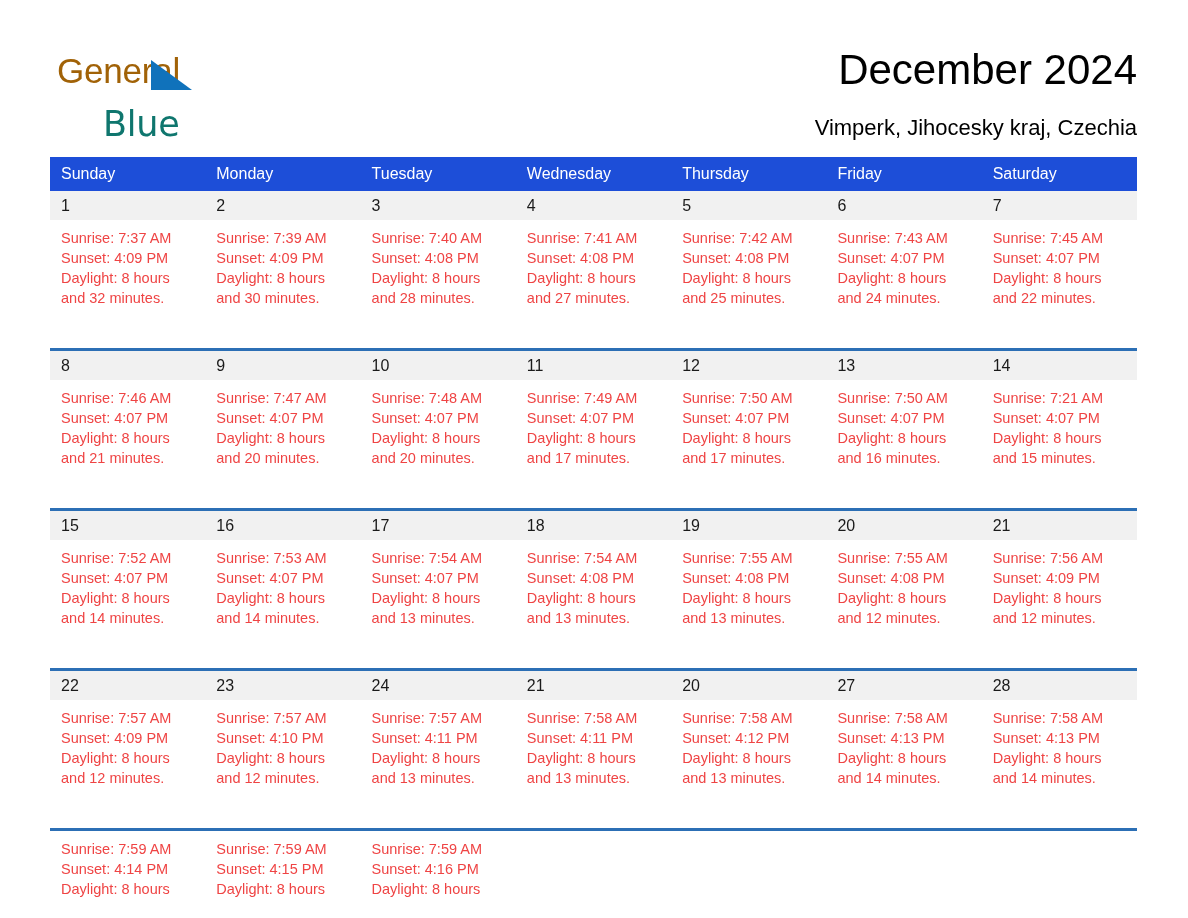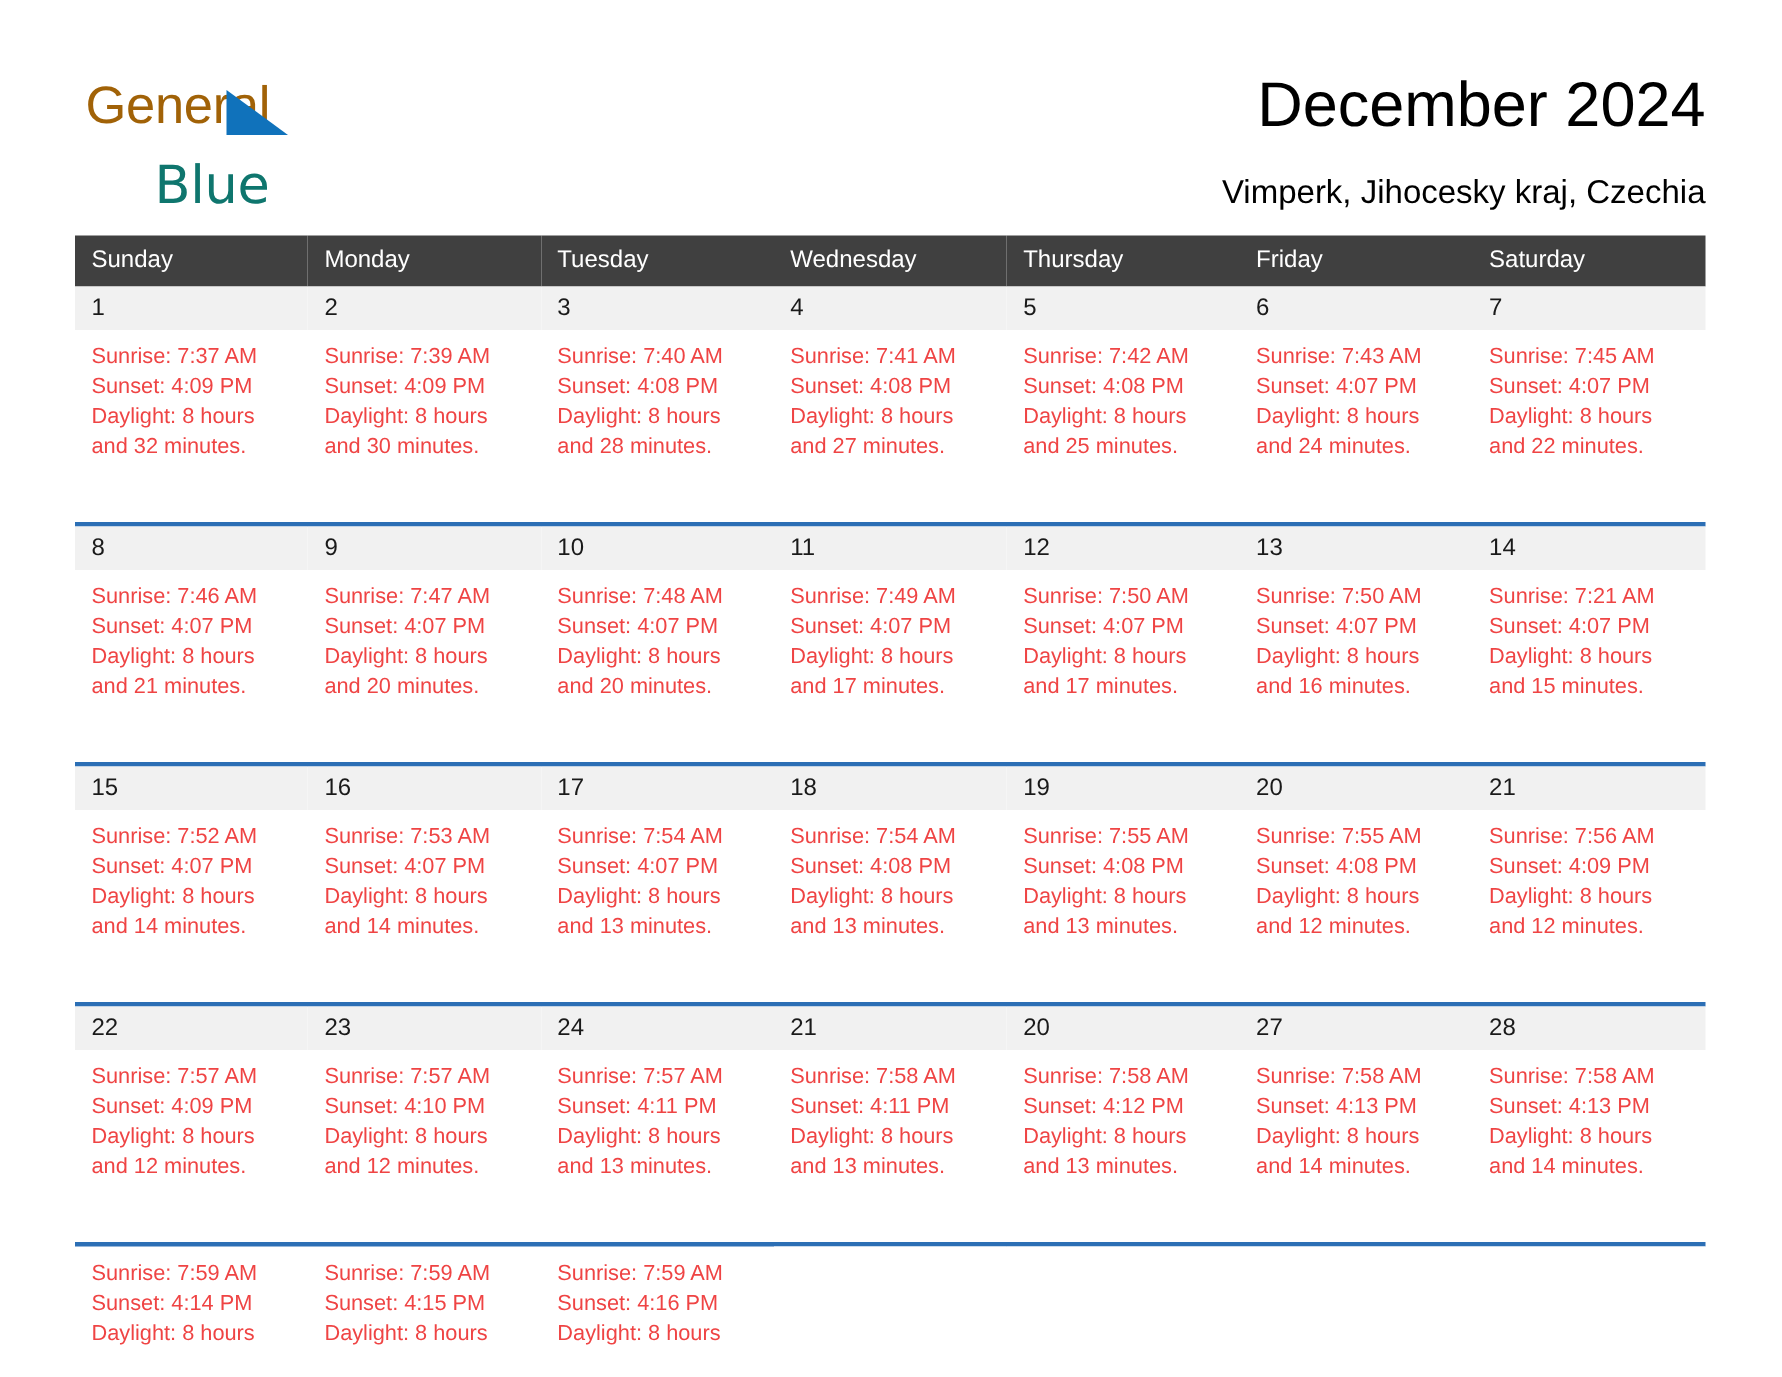--- a/index.html
+++ b/index.html
@@ -97,21 +97,21 @@
     position: absolute;
     left: 50px;
     top: 157px;
     width: 1087px;
     border-collapse: collapse;
     table-layout: fixed;
   }
   .calendar col { width: 155.28px; }
 
   .cal-head th {
-    background: #404040;
+    background: #1d4ed8;
     color: #ffffff;
     font-size: 16px;
     font-weight: 400;
     text-align: left;
     padding: 7px 0 8px 11px;
     line-height: 19px;
     border: 0;
   }
 
   td.daynum {

